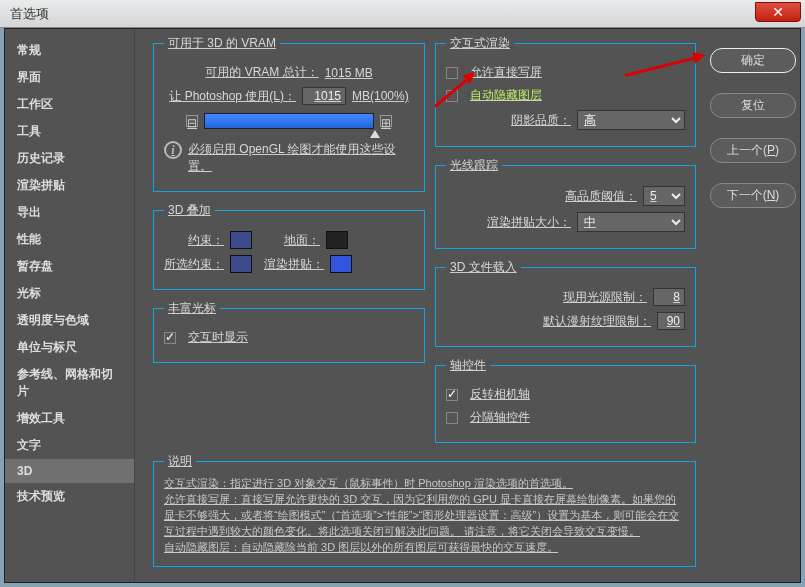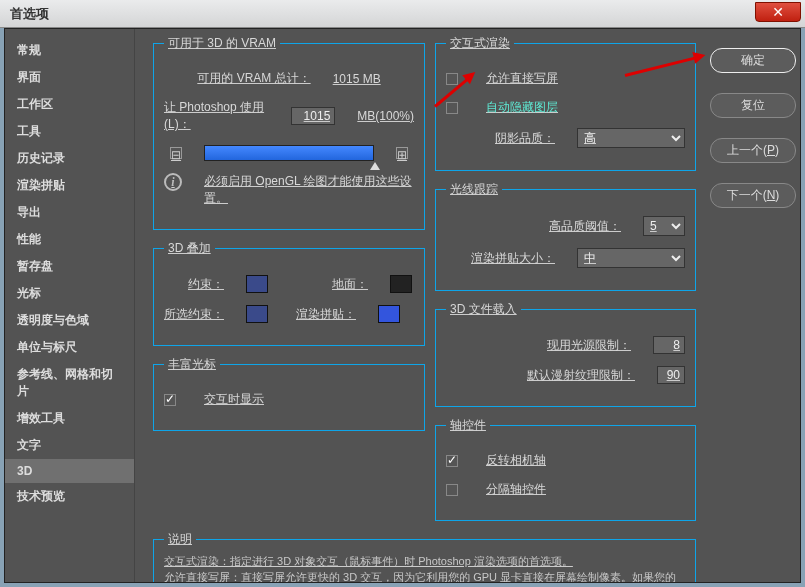--- a/index.html
+++ b/index.html
@@ -1,31 +1,31 @@
 <!DOCTYPE html>
 <html><head>
 <meta charset="utf-8">
 <style>
 * { box-sizing: border-box; margin: 0; padding: 0; }
 body { font-family: "Microsoft YaHei", sans-serif; font-size: 12px; background: #88a2b5; width: 805px; height: 587px; overflow: hidden; position: relative; }
 .titlebar { position: absolute; top: 0; left: 0; right: 0; height: 28px; background: linear-gradient(#eaebec, #d4d5d6); border-bottom: 1px solid #888; display: flex; align-items: center; padding-left: 10px; }
-.titlebar span { color: #333; font-size: 13px; font-weight: bold; }
+.titlebar span { color: #333; font-size: 13px; }
 .close-btn { position: absolute; right: 4px; top: 2px; width: 46px; height: 20px; background: linear-gradient(#e05040, #c02010); color: #fff; border-radius: 0 0 4px 4px; text-align: center; font-size: 14px; line-height: 18px; border: 1px solid #801000; }
 .win { position: absolute; top: 28px; left: 4px; right: 4px; bottom: 4px; background: #535353; border: 1px solid #222; display: flex; }
 .sidebar { width: 130px; background: #535353; padding: 8px 0; border-right: 1px solid #444; font-weight: bold; }
 .sidebar-item { padding: 5px 12px; color: #ddd; }
 .sidebar-item.sel { background: #707070; }
 .content { flex: 1; padding: 6px 10px 6px 18px; display: flex; gap: 10px; flex-direction: column; overflow: hidden; }
 .cols { display: flex; gap: 10px; }
 .col { display: flex; flex-direction: column; gap: 10px; }
 .col1 { width: 272px; }
 .col2 { flex: 1; }
 fieldset { border: 1px solid #0ea5e9; padding: 6px 10px 10px; color: #ccc; position: relative; text-decoration: underline; }
 legend { padding: 0 4px; color: #d8d8d8; }
-.row { display: flex; align-items: center; gap: 22px; margin: 12px 0; }
+.row { display: flex; align-items: center; gap: 6px; margin: 6px 0; }
 .rjust { justify-content: flex-end; }
 .rjust .lbl { text-align: right; }
 .lbl { color: #d8d8d8; }
 .val { color: #d8d8d8; }
 input[type="text"] { background: #666; border: 1px solid #333; color: #eee; padding: 1px 4px; font-size: 12px; text-align: right; }
 select { background: #666; border: 1px solid #333; color: #eee; font-size: 12px; padding: 1px 2px; }
 .tinybox { width: 12px; height: 12px; border: 1px solid #999; background: #555; display: inline-block; }
 .slider { width: 170px; height: 16px; background: linear-gradient(#4488ff,#2266dd); border: 1px solid #222; position: relative; }
 .slider-thumb { position: absolute; left: 165px; top: 16px; width: 0; height: 0; border-left: 5px solid transparent; border-right: 5px solid transparent; border-bottom: 8px solid #ddd; }
 .info-icon { width: 18px; height: 18px; border: 2px solid #bbb; border-radius: 50%; color: #bbb; display: inline-flex; align-items: center; justify-content: center; font-style: italic; font-family: serif; font-weight: bold; }
@@ -129,21 +129,21 @@
       <div class="col col2">
 
         <fieldset>
           <legend>交互式渲染</legend>
           <div class="row">
               <span class="chk"></span>
               <span class="lbl">允许直接写屏</span>
             </div>
           <div class="row">
               <span class="chk"></span>
-              <span class="lbl" style="color:#5eead4">自动隐藏图层</span>
+              <span class="lbl" style="color:#bef264">自动隐藏图层</span>
             </div>
           <div class="row rjust">
             <span class="lbl">阴影品质：</span>
             <select style="width:108px"><option>高</option></select>
           </div>
         </fieldset>
 
         <fieldset>
           <legend>光线跟踪</legend>
           <div class="row rjust">

